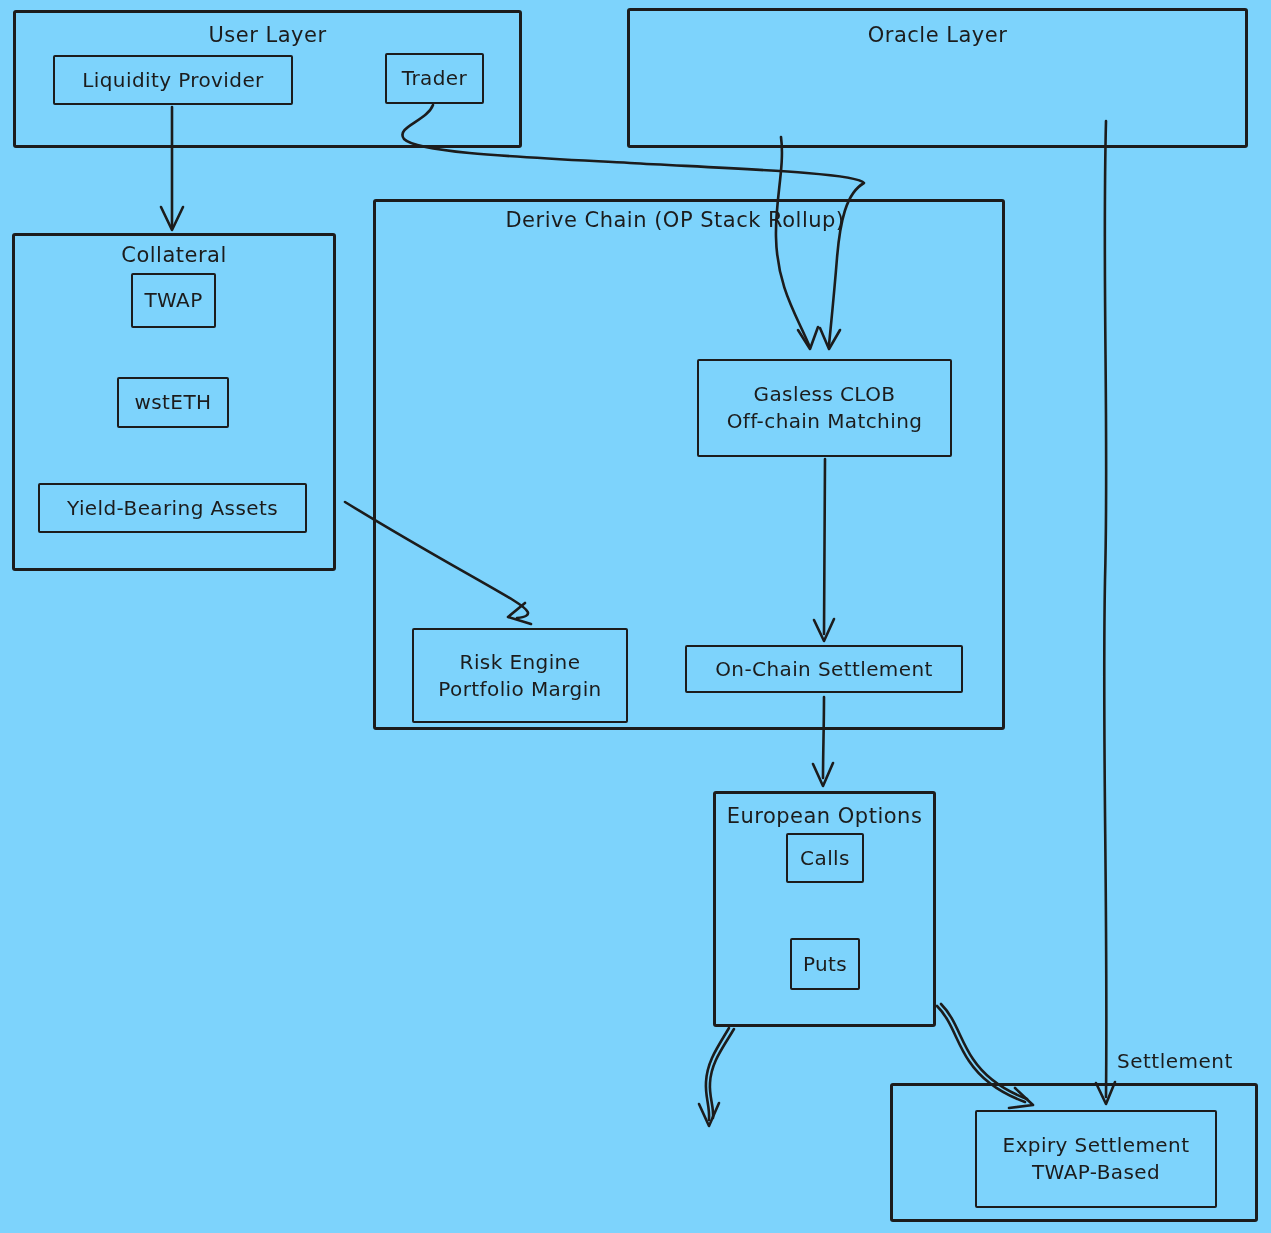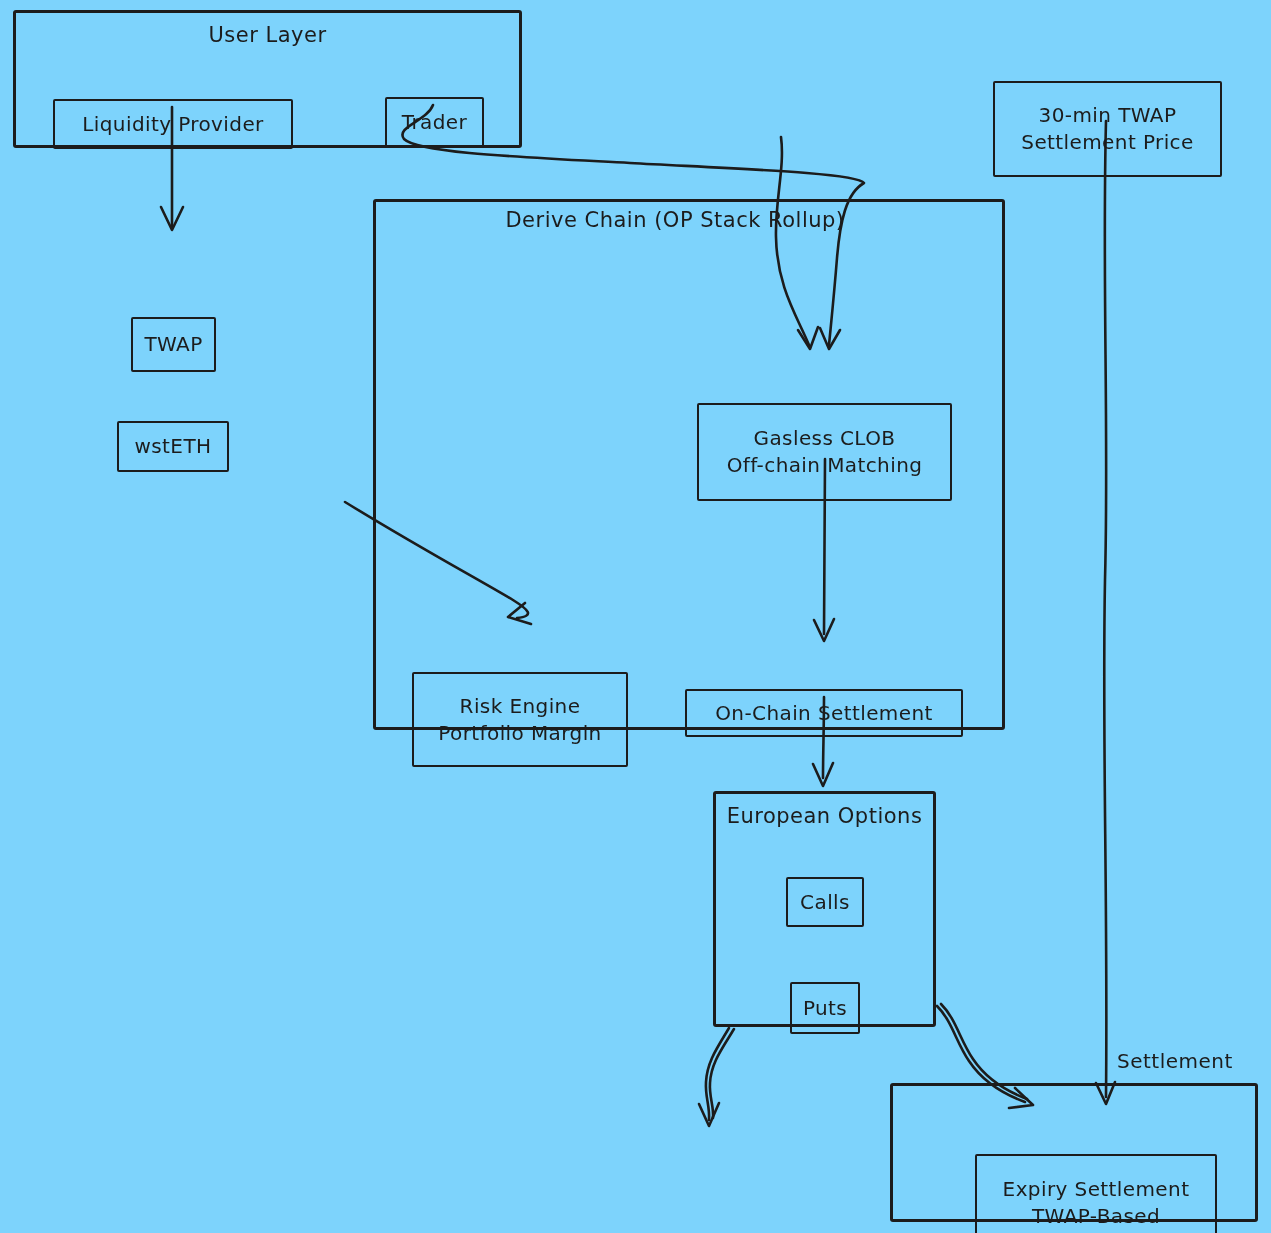--- a/index.html
+++ b/index.html
@@ -34,21 +34,20 @@
     display:flex;
     flex-direction:column;
     align-items:center;
     justify-content:center;
     text-align:center;
     font-size:20px;
     line-height:27px;
     letter-spacing:0.4px;
     background:transparent;
     white-space:nowrap;
-    margin-top:44px;
   }
   .floating-label{
     position:absolute;
     font-size:20px;
     letter-spacing:0.5px;
     white-space:nowrap;
     text-align:right;
   }
   svg.wires{
     position:absolute;
@@ -99,27 +98,30 @@
     <path stroke-width="1.6" d="M941,1004 C956,1019 960,1040 973,1059 C987,1080 1006,1091 1027,1099"></path>
     <path d="M1015,1088 L1033,1105 L1009,1108"></path>
   </svg>
 
   <div class="gbox" style="left:13px;top:10px;width:509px;height:138px">
     <div class="gtitle" style="top:10px">User Layer</div>
   </div>
   <div class="node" style="left:53px;top:55px;width:240px;height:50px">Liquidity Provider</div>
   <div class="node" style="left:385px;top:53px;width:99px;height:51px">Trader</div>
 
-  <div class="node" style="left:993px;top:37px;width:229px;height:96px">
-    <div>30-min TWAP</div>
-    <div>Settlement Price</div>
+  <div class="gbox" style="left:627px;top:8px;width:621px;height:140px">
+    <div class="gtitle" style="top:12px">Oracle Layer</div>
   </div>
 
+  <div class="gbox" style="left:12px;top:233px;width:324px;height:338px">
+    <div class="gtitle" style="top:7px">Collateral</div>
+  </div>
   <div class="node" style="left:131px;top:273px;width:85px;height:55px">TWAP</div>
   <div class="node" style="left:117px;top:377px;width:112px;height:51px">wstETH</div>
+  <div class="node" style="left:38px;top:483px;width:269px;height:50px">Yield-Bearing Assets</div>
 
   <div class="gbox" style="left:373px;top:199px;width:632px;height:531px">
     <div class="gtitle" style="top:6px;left:-28px">Derive Chain (OP Stack Rollup)</div>
   </div>
   <div class="node" style="left:697px;top:359px;width:255px;height:98px">
     <div>Gasless CLOB</div>
     <div>Off-chain Matching</div>
   </div>
   <div class="node" style="left:412px;top:628px;width:216px;height:95px">
     <div>Risk Engine</div>

